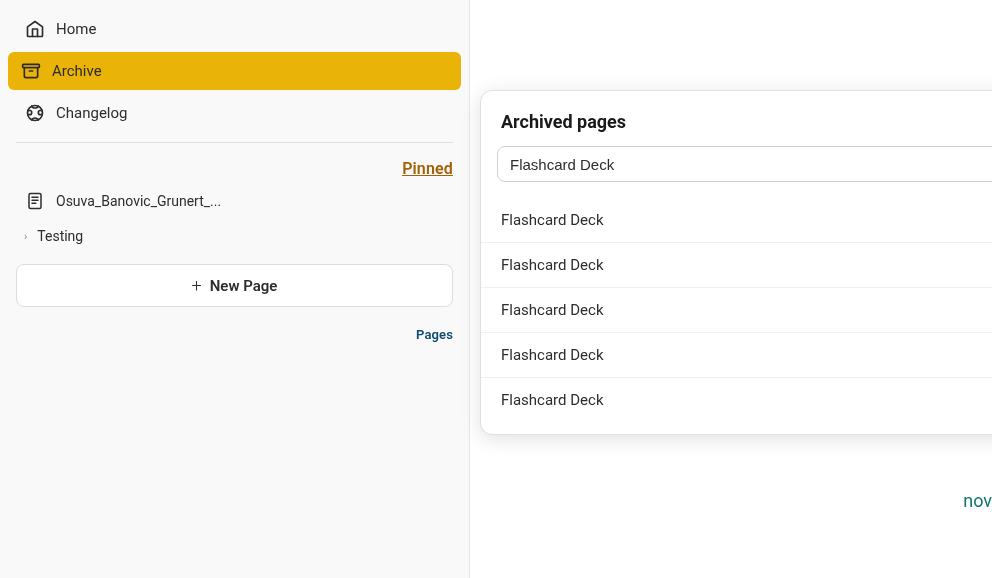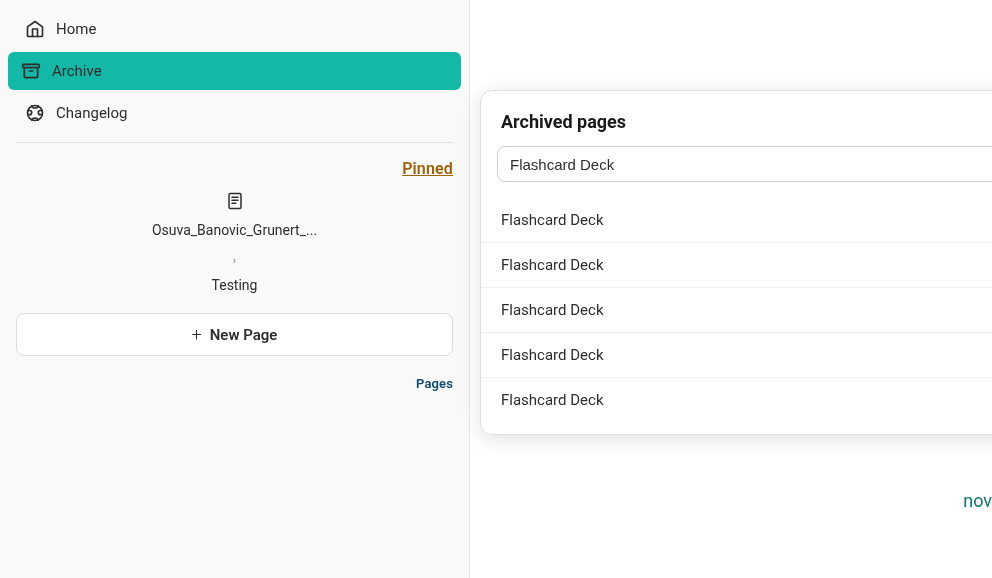--- a/index.html
+++ b/index.html
@@ -36,21 +36,21 @@
       padding: 8px 16px;
       cursor: pointer;
       border-radius: 6px;
       margin: 2px 8px;
       font-size: 15px;
       color: #2d2d2d;
       font-weight: 400;
     }
 
     .nav-item.active {
-      background: #14b8a6;
+      background: #eab308;
       padding-left: 12px;
     }
 
     .nav-icon {
       width: 22px;
       height: 22px;
       display: flex;
       align-items: center;
       justify-content: center;
       flex-shrink: 0;
@@ -74,21 +74,20 @@
     .pinned-item {
       display: flex;
       align-items: center;
       gap: 10px;
       padding: 7px 16px;
       cursor: pointer;
       border-radius: 6px;
       margin: 1px 8px;
       font-size: 14px;
       color: #2d2d2d;
-      flex-direction: column;
     }
 
     .pinned-item .chevron {
       font-size: 11px;
       color: #888;
     }
 
     .new-page-btn {
       margin: 12px 16px;
       display: flex;

